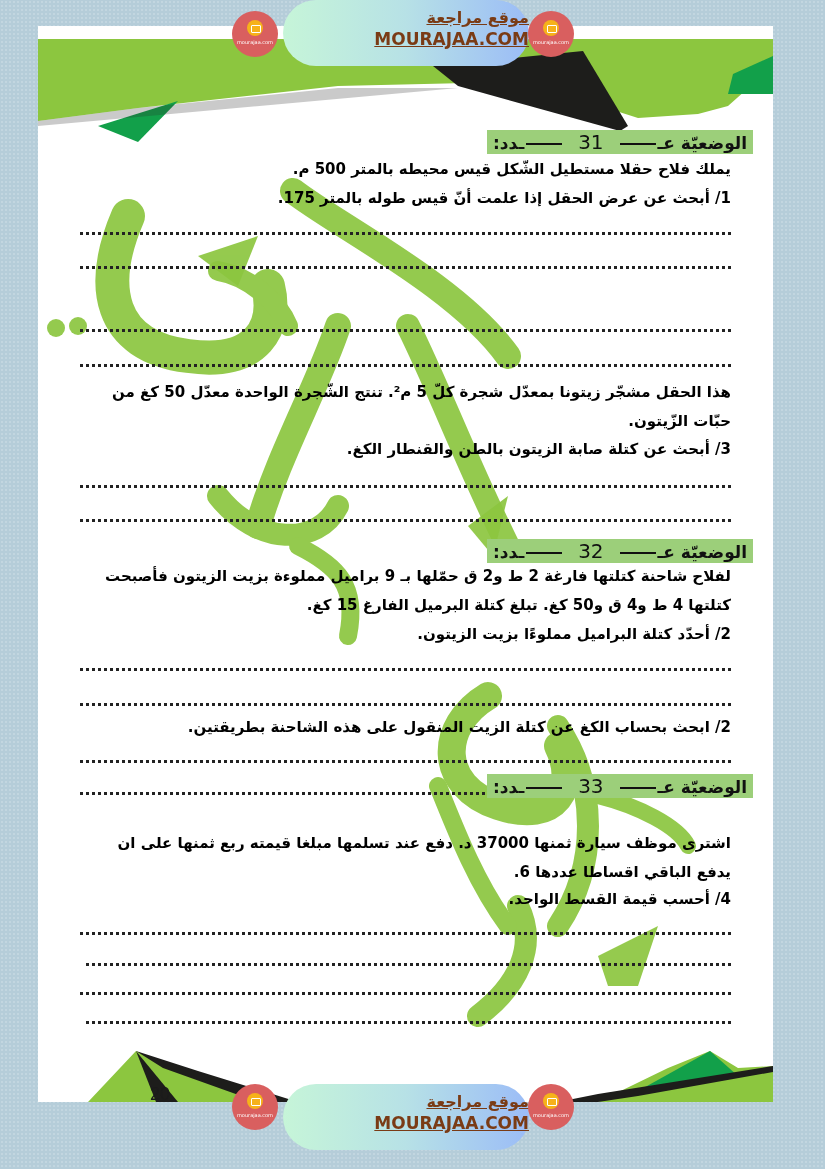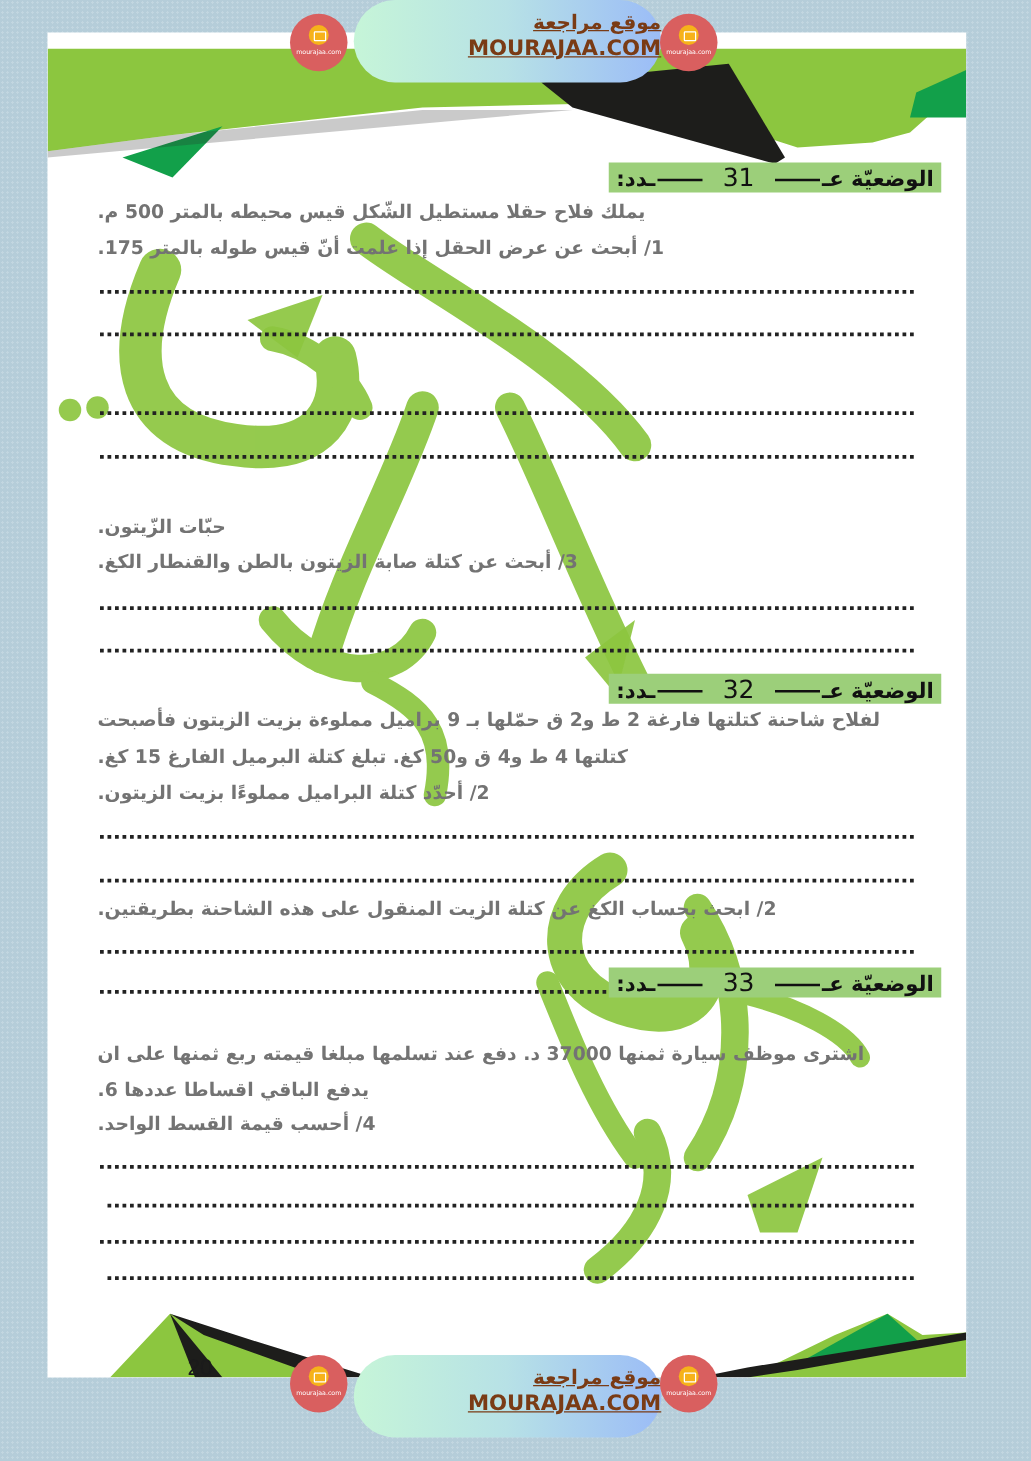--- a/index.html
+++ b/index.html
@@ -22,23 +22,23 @@
     .sit-title {
       position: absolute; right: 0; height: 24px;
       background: #9ccf7a; color: #111;
       font-weight: bold; font-size: 17px; line-height: 24px;
       padding: 0 6px; direction: rtl; white-space: nowrap;
     }
     .sit-title .num { font-weight: normal; font-size: 20px; margin: 0 8px; }
     .sit-title .kash { display: inline-block; width: 36px; border-bottom: 2px solid #111; vertical-align: middle; margin: 0 2px; }
 
     .line {
-      position: absolute; right: 22px; left: 40px;
-      font-weight: bold; font-size: 15px; color: #737373;
-      direction: rtl; text-align: left; white-space: nowrap;
+      position: absolute; right: 22px; left: 52px;
+      font-weight: bold; font-size: 15px; color: #000000;
+      direction: rtl; text-align: right; white-space: nowrap;
     }
 
     .dots {
       position: absolute; left: 42px; right: 22px; height: 0;
       border-bottom: 3px dotted #222;
     }
 
     .page-num {
       position: absolute; left: 112px; top: 1058px;
       font-size: 18px; color: #1b1b1b;
@@ -126,20 +126,21 @@
       <span>عـ</span><span class="kash"></span>
       <span class="num">31</span>
       <span class="kash"></span><span>ـدد:</span>
     </div>
     <div class="line" style="top:134px;">يملك فلاح حقلا مستطيل الشّكل قيس محيطه بالمتر 500 م.</div>
     <div class="line" style="top:163px;">1/ أبحث عن عرض الحقل إذا علمت أنّ قيس طوله بالمتر 175.</div>
     <div class="dots" style="top:206px;"></div>
     <div class="dots" style="top:240px;"></div>
     <div class="dots" style="top:303px;"></div>
     <div class="dots" style="top:338px;"></div>
+    <div class="line" style="top:357px;">هذا الحقل مشجّر زيتونا بمعدّل شجرة كلّ 5 م². تنتج الشّجرة الواحدة معدّل 50 كغ من</div>
     <div class="line" style="top:386px;">حبّات الزّيتون.</div>
     <div class="line" style="top:414px;">3/ أبحث عن كتلة صابة الزيتون بالطن والقنطار الكغ.</div>
     <div class="dots" style="top:459px;"></div>
     <div class="dots" style="top:493px;"></div>
 
     <div class="sit-title" style="top:513px; right:0;">
       <span>الوضعيّة</span>
       <span>عـ</span><span class="kash"></span>
       <span class="num">32</span>
       <span class="kash"></span><span>ـدد:</span>

